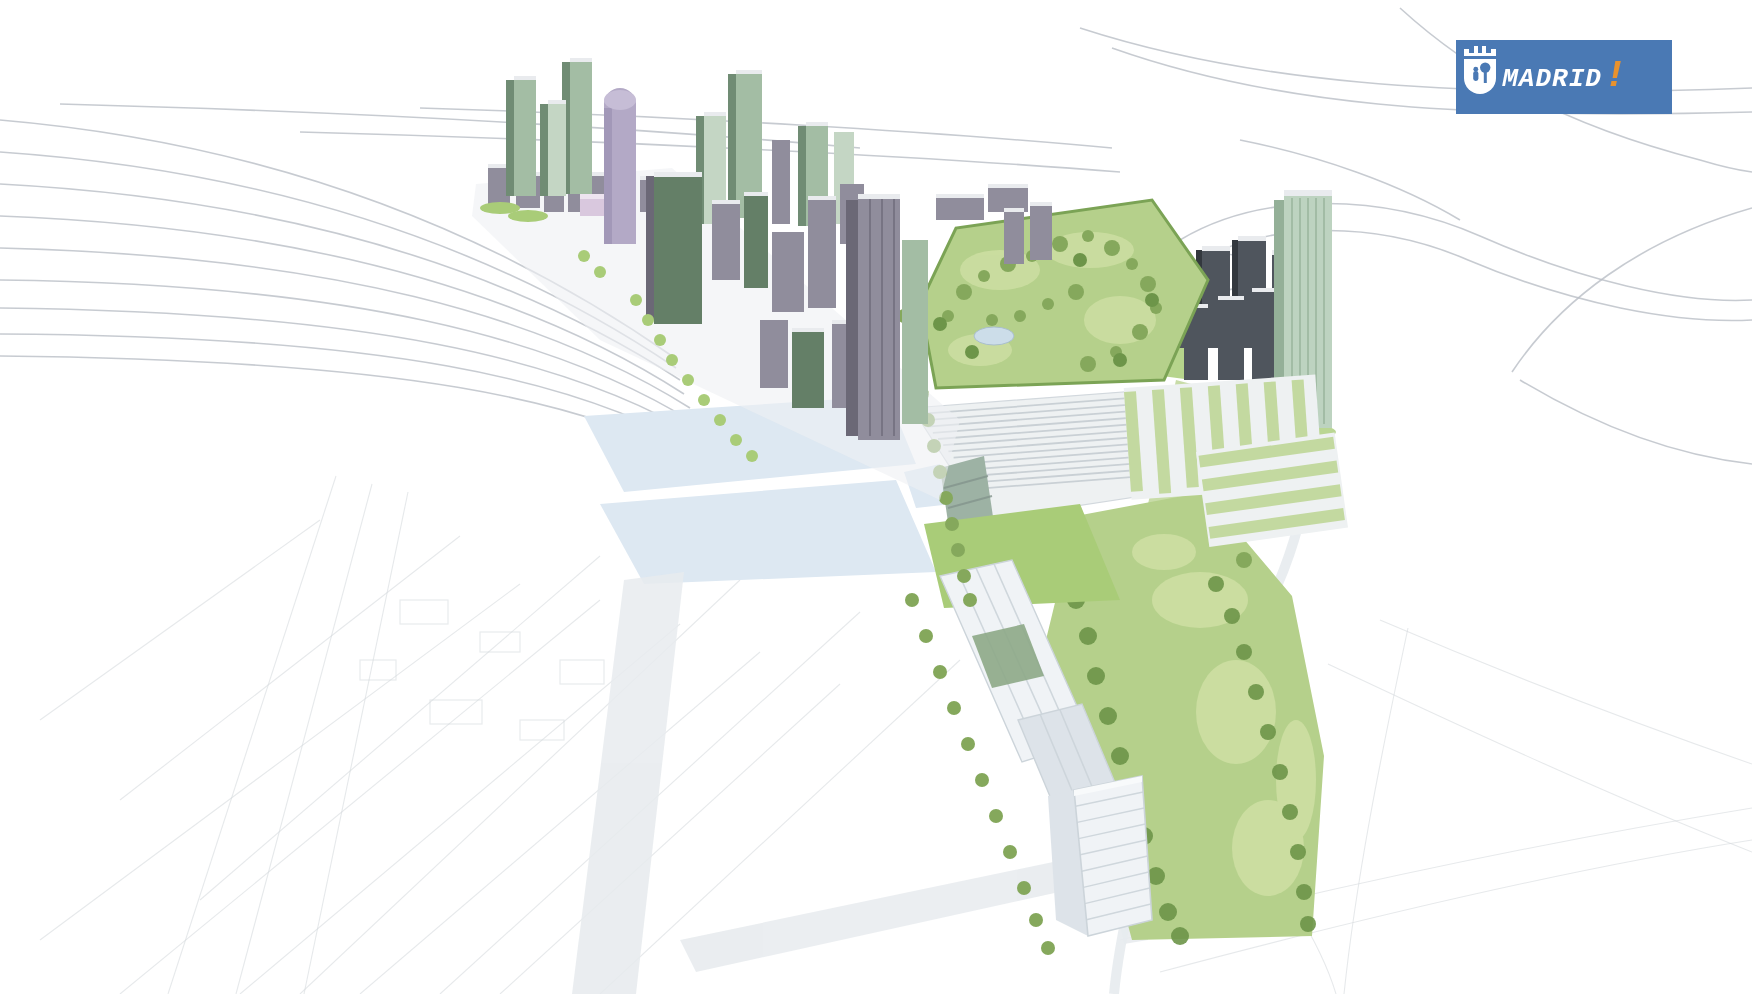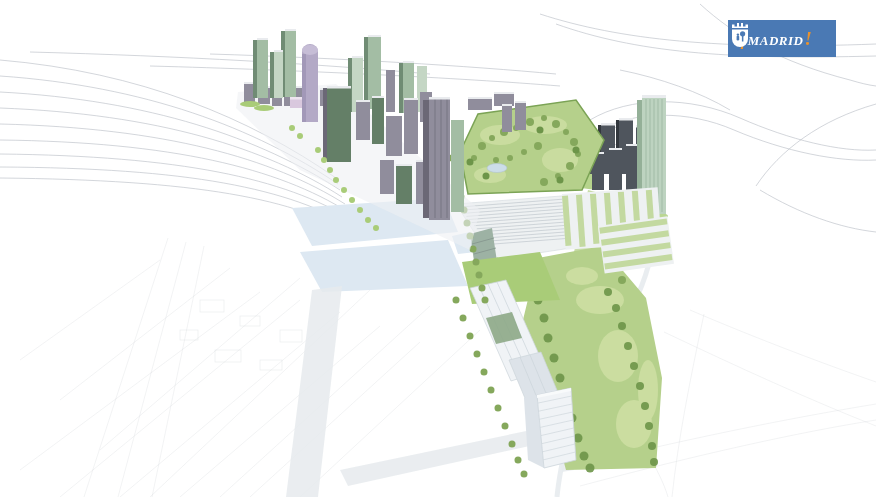--- a/index.html
+++ b/index.html
@@ -1,17 +1,17 @@
 <!DOCTYPE html>
 <html><head>
 <meta charset="utf-8">
 <style>
   html,body{margin:0;padding:0;background:#ffffff;}
   .stage{position:relative;width:876px;height:497px;background:#ffffff;overflow:hidden;
-         font-family:Liberation Serif, serif;}
+         font-family:Liberation Mono, monospace;}
   svg{position:absolute;left:0;top:0;}
   .wire path{fill:none;stroke-width:.8;opacity:.8;}
   .wire.thin path{stroke-width:.55;opacity:.6;}
   .wire .blockmark{stroke-width:.6;opacity:.55;fill:none;}
   .canopy-lines line{stroke-width:.9;opacity:.9;}
   .ridge-lines line{stroke-width:.8;opacity:.9;}
   .floor-lines line{stroke-width:.7;opacity:.9;}
   .louver-lines line{stroke-width:1;opacity:.8;}
   .stripe-lines line{stroke-width:1;opacity:.65;}
   .logo{position:absolute;left:728px;top:20px;width:108px;height:37px;

